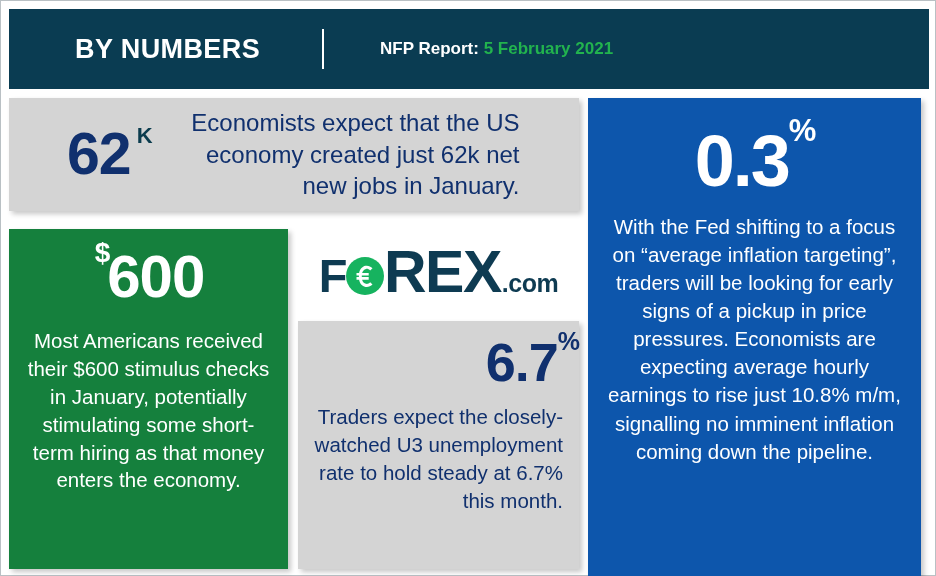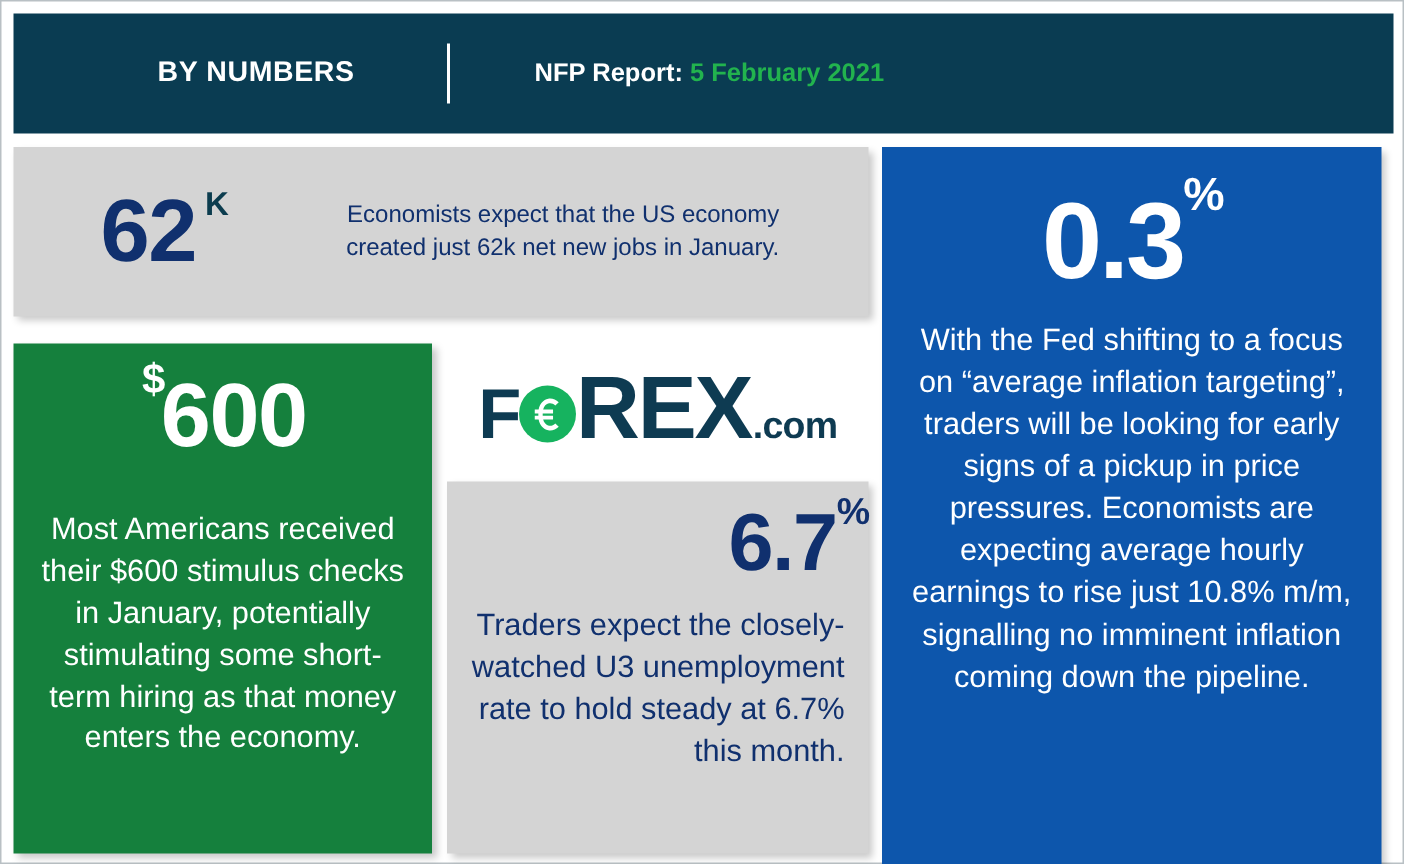--- a/index.html
+++ b/index.html
@@ -28,23 +28,23 @@
     left: 8px;
     top: 8px;
     width: 920px;
     height: 80px;
     background: #0a3c52;
     display: flex;
     align-items: center;
   }
   .header-title {
     color: #ffffff;
-    font-size: 19px;
+    font-size: 27px;
     letter-spacing: 0.4px;
-    margin-left: 96px;
+    margin-left: 66px;
     white-space: nowrap;
   }
   .header-title .lead {
     font-weight: 600;
   }
   .header-title .strong {
     font-weight: 800;
   }
   .header-divider {
     width: 2px;
@@ -96,21 +96,21 @@
     font-weight: 800;
     color: #0b3c4e;
     vertical-align: super;
     position: relative;
     top: -10px;
     left: 6px;
     letter-spacing: 0;
   }
   .text-62 {
     margin-left: 28px;
-    font-size: 16px;
+    font-size: 24px;
     color: #10306e;
     line-height: 1.32;
     max-width: 345px;
   }
 
   
   #panel-600 {
     left: 8px;
     top: 228px;
     width: 279px;
@@ -127,21 +127,21 @@
   }
   .sup-dollar {
     font-size: 28px;
     font-weight: 800;
     vertical-align: super;
     position: relative;
     top: -14px;
     left: 2px;
   }
   .text-600 {
-    margin: 32px 14px 0 14px;
+    margin: 20px 14px 0 14px;
     font-size: 20.5px;
     line-height: 1.36;
   }
 
   
   #panel-67 {
     left: 297px;
     top: 320px;
     width: 281px;
     height: 248px;

